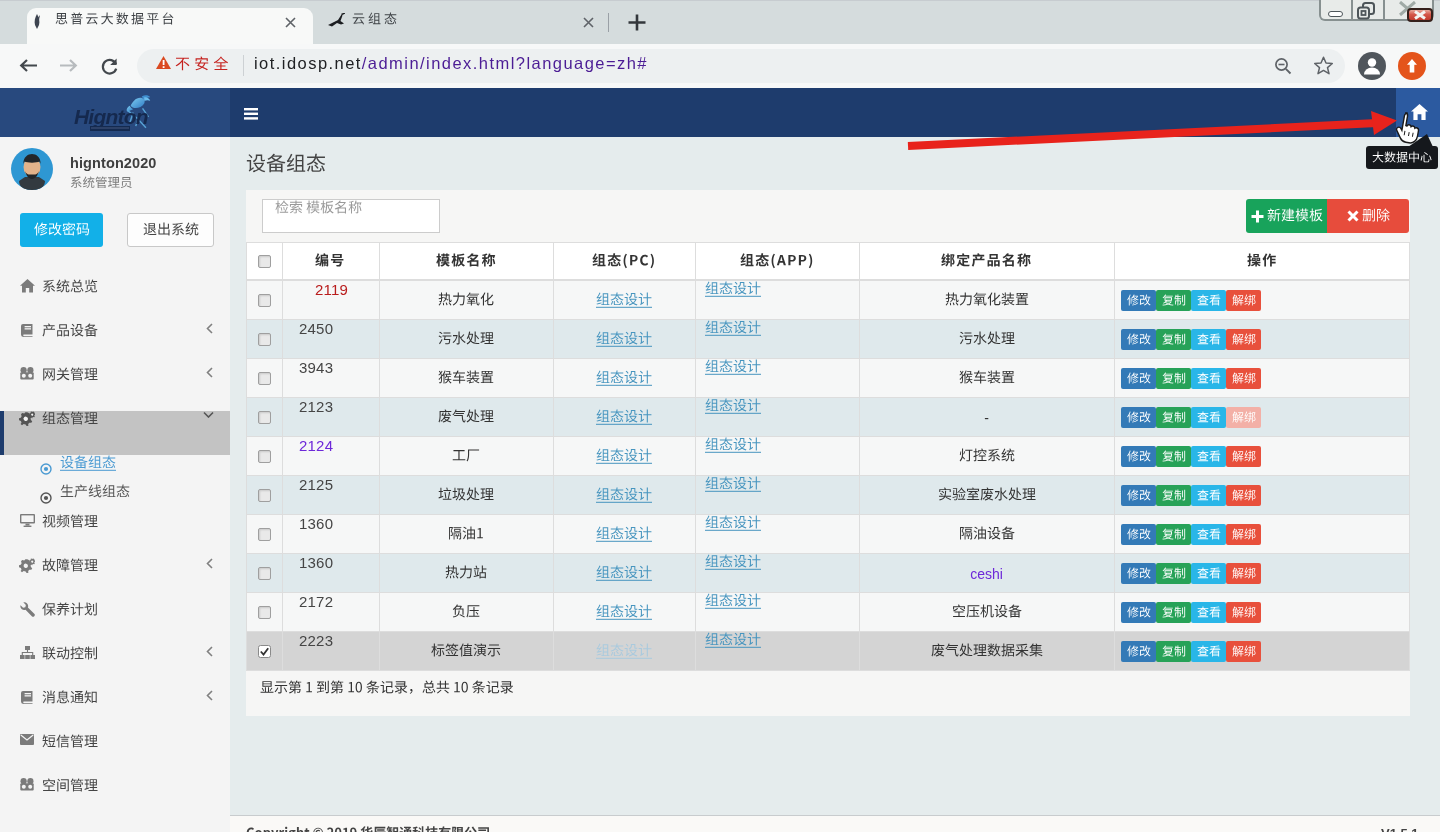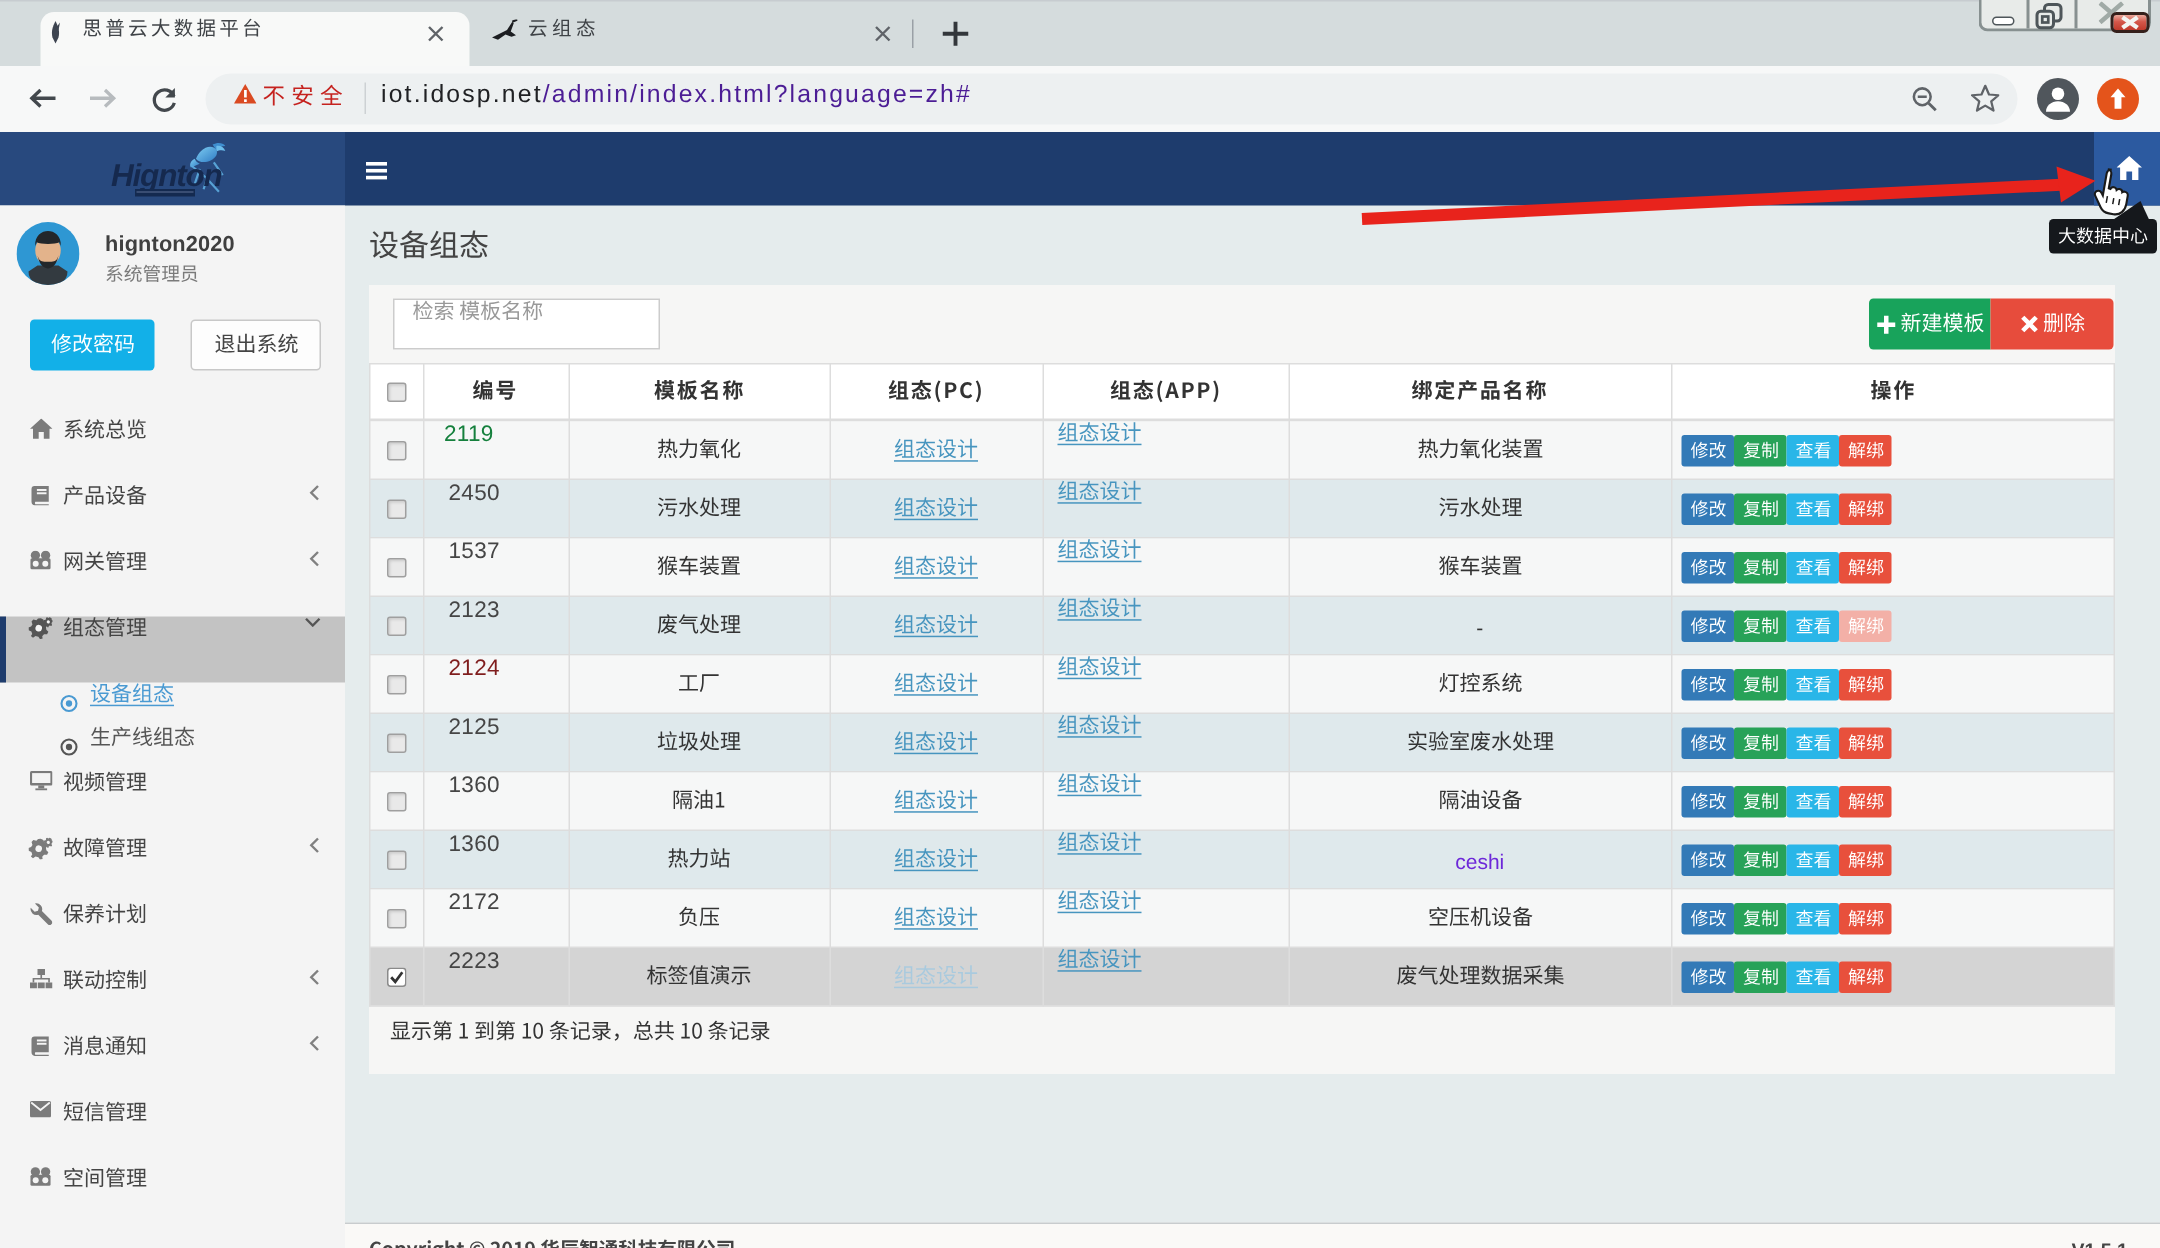--- a/index.html
+++ b/index.html
@@ -504,21 +504,21 @@
   </div>
 <div class="ab fcc" style="position:absolute;left:1114px;top:242px;width:296px;height:39px;">
     <svg width="31" height="17" style="overflow:visible;" fill="#333" xmlns="http://www.w3.org/2000/svg">
       <use href="#gb81" transform="translate(0.0,12.3) scale(0.014000,-0.014000)"></use>
       <use href="#gb82" transform="translate(15.2,12.3) scale(0.014000,-0.014000)"></use>
     </svg>
   </div>
 <div class="ab" style="position:absolute;left:258px;top:255px;width:13px;height:13px;background:#e9e9e9;border:1px solid #9f9f9f;border-radius:2px;box-shadow:inset 1px 1px 2px #00000022"></div>
 <div class="ab" style="position:absolute;left:246px;top:281px;width:1164px;height:39px;background:#f6f7f7;border-bottom:1px solid #ddd"></div>
 <div class="ab" style="position:absolute;left:258px;top:294px;width:13px;height:13px;background:#e9e9e9;border:1px solid #9f9f9f;border-radius:2px;box-shadow:inset 1px 1px 2px #00000022"></div>
-<div class="ab fc" style="position:absolute;left:282px;top:281px;width:97px;height:39px;padding-left:14px;font-size:15px;color:#15803d;letter-spacing:0.2px">2119</div>
+<div class="ab fc" style="position:absolute;left:282px;top:281px;width:97px;height:39px;padding-left:33px;font-size:15px;color:#b91c1c;letter-spacing:0.2px">2119</div>
 <div class="ab fcc" style="position:absolute;left:379px;top:281px;width:174px;height:39px;">
     <svg width="56" height="17" style="overflow:visible;" fill="#333" xmlns="http://www.w3.org/2000/svg">
       <use href="#gr83" transform="translate(0.0,12.3) scale(0.014000,-0.014000)"></use>
       <use href="#gr84" transform="translate(14.0,12.3) scale(0.014000,-0.014000)"></use>
       <use href="#gr85" transform="translate(28.0,12.3) scale(0.014000,-0.014000)"></use>
       <use href="#gr86" transform="translate(42.0,12.3) scale(0.014000,-0.014000)"></use>
     </svg>
   </div>
 <div class="ab fcc" style="position:absolute;left:553px;top:281px;width:142px;height:39px;">
     <svg width="56" height="17" style="overflow:visible;" fill="#4795bf" xmlns="http://www.w3.org/2000/svg">
@@ -628,21 +628,21 @@
     </svg>
   </div>
 <div class="ab fcc" style="position:absolute;left:1226px;top:329px;width:35px;height:21px;background:#e8503c;border-radius:2px">
     <svg width="24" height="14" style="overflow:visible;" fill="#fff" xmlns="http://www.w3.org/2000/svg">
       <use href="#gr92" transform="translate(0.0,10.6) scale(0.012000,-0.012000)"></use>
       <use href="#gr93" transform="translate(12.0,10.6) scale(0.012000,-0.012000)"></use>
     </svg>
   </div>
 <div class="ab" style="position:absolute;left:246px;top:359px;width:1164px;height:39px;background:#f6f7f7;border-bottom:1px solid #ddd"></div>
 <div class="ab" style="position:absolute;left:258px;top:372px;width:13px;height:13px;background:#e9e9e9;border:1px solid #9f9f9f;border-radius:2px;box-shadow:inset 1px 1px 2px #00000022"></div>
-<div class="ab fc" style="position:absolute;left:282px;top:359px;width:97px;height:39px;padding-left:17px;font-size:15px;color:#454545;letter-spacing:0.2px">1537</div>
+<div class="ab fc" style="position:absolute;left:282px;top:359px;width:97px;height:39px;padding-left:17px;font-size:15px;color:#454545;letter-spacing:0.2px">3943</div>
 <div class="ab fcc" style="position:absolute;left:379px;top:359px;width:174px;height:39px;">
     <svg width="56" height="17" style="overflow:visible;" fill="#333" xmlns="http://www.w3.org/2000/svg">
       <use href="#gr97" transform="translate(0.0,12.3) scale(0.014000,-0.014000)"></use>
       <use href="#gr98" transform="translate(14.0,12.3) scale(0.014000,-0.014000)"></use>
       <use href="#gr87" transform="translate(28.0,12.3) scale(0.014000,-0.014000)"></use>
       <use href="#gr88" transform="translate(42.0,12.3) scale(0.014000,-0.014000)"></use>
     </svg>
   </div>
 <div class="ab fcc" style="position:absolute;left:553px;top:359px;width:142px;height:39px;">
     <svg width="56" height="17" style="overflow:visible;" fill="#4795bf" xmlns="http://www.w3.org/2000/svg">
@@ -743,21 +743,21 @@
     </svg>
   </div>
 <div class="ab fcc" style="position:absolute;left:1226px;top:407px;width:35px;height:21px;background:#f3b0a7;border-radius:2px">
     <svg width="24" height="14" style="overflow:visible;" fill="#fff" xmlns="http://www.w3.org/2000/svg">
       <use href="#gr92" transform="translate(0.0,10.6) scale(0.012000,-0.012000)"></use>
       <use href="#gr93" transform="translate(12.0,10.6) scale(0.012000,-0.012000)"></use>
     </svg>
   </div>
 <div class="ab" style="position:absolute;left:246px;top:437px;width:1164px;height:39px;background:#f6f7f7;border-bottom:1px solid #ddd"></div>
 <div class="ab" style="position:absolute;left:258px;top:450px;width:13px;height:13px;background:#e9e9e9;border:1px solid #9f9f9f;border-radius:2px;box-shadow:inset 1px 1px 2px #00000022"></div>
-<div class="ab fc" style="position:absolute;left:282px;top:437px;width:97px;height:39px;padding-left:17px;font-size:15px;color:#7f1d1d;letter-spacing:0.2px">2124</div>
+<div class="ab fc" style="position:absolute;left:282px;top:437px;width:97px;height:39px;padding-left:17px;font-size:15px;color:#6d28d9;letter-spacing:0.2px">2124</div>
 <div class="ab fcc" style="position:absolute;left:379px;top:437px;width:174px;height:39px;">
     <svg width="28" height="17" style="overflow:visible;" fill="#333" xmlns="http://www.w3.org/2000/svg">
       <use href="#gr101" transform="translate(0.0,12.3) scale(0.014000,-0.014000)"></use>
       <use href="#gr102" transform="translate(14.0,12.3) scale(0.014000,-0.014000)"></use>
     </svg>
   </div>
 <div class="ab fcc" style="position:absolute;left:553px;top:437px;width:142px;height:39px;">
     <svg width="56" height="17" style="overflow:visible;" fill="#4795bf" xmlns="http://www.w3.org/2000/svg">
       <use href="#gr8" transform="translate(0.0,12.3) scale(0.014000,-0.014000)"></use>
       <use href="#gr9" transform="translate(14.0,12.3) scale(0.014000,-0.014000)"></use>

